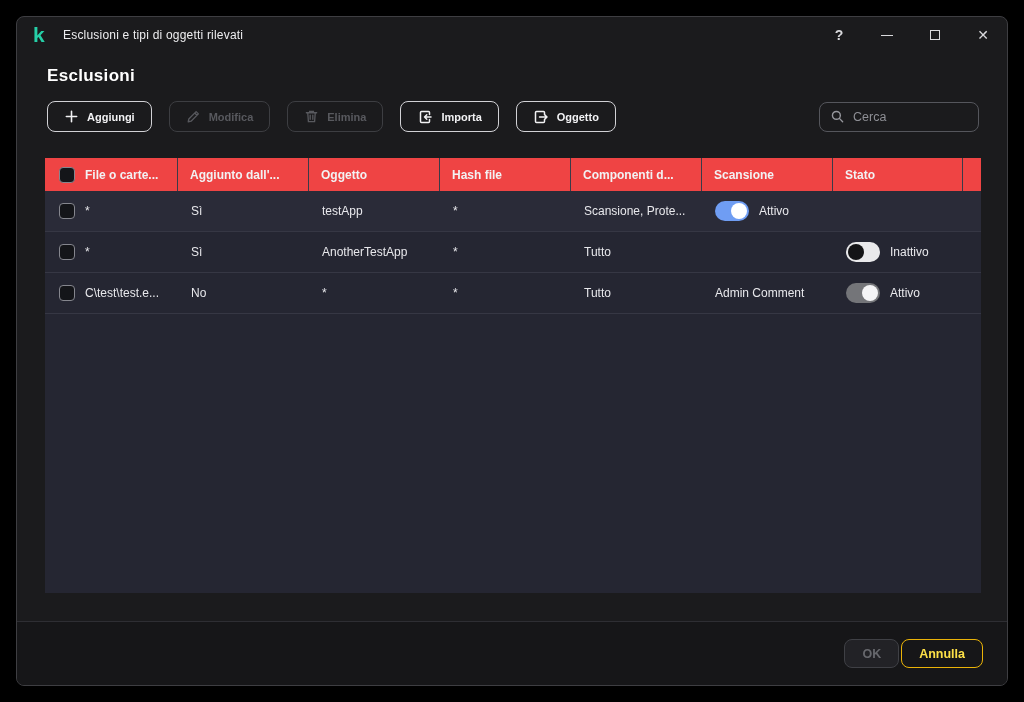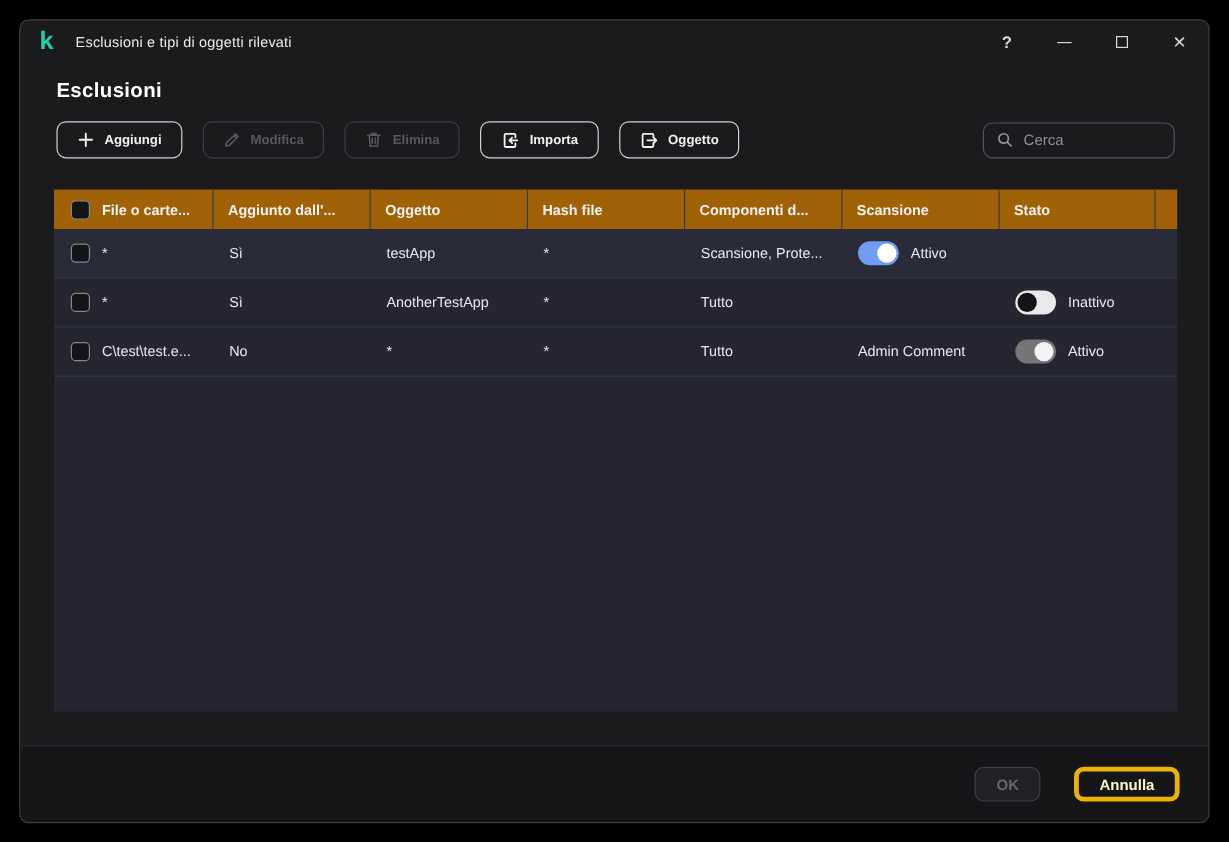--- a/index.html
+++ b/index.html
@@ -38,21 +38,21 @@
     padding:0 10px; gap:8px; color:#95969C;
   }
   .search input {
     background:transparent; border:none; outline:none; color:#fef9c3;
     font-size:12.5px; width:100%; font-family:"Liberation Sans", sans-serif;
   }
   .search input::placeholder { color:#8E8F95; }
   
   .table { margin:26px 28px 0 28px; width:936px; height:435px; background:#252632;
            display:flex; flex-direction:column; flex:0 0 auto; }
-  .thead { display:flex; height:33px; background:#a16207; flex:0 0 auto; align-items:stretch; }
+  .thead { display:flex; height:33px; background:#ef4444; flex:0 0 auto; align-items:stretch; }
   .th { display:flex; align-items:center; color:#F2F2F4; font-size:12px; font-weight:bold;
         padding-left:14px; }
   .th.sep { border-left:1px solid #3A3B48;padding-left:12px; }
   .trow { display:flex; height:41px; align-items:stretch; border-bottom:1px solid #363744;
           background:#252632; }
   .trow.hl { background:#2A2B38; }
   .td { display:flex; align-items:center; color:#E8E8EC; font-size:12px; padding-left:14px;
         overflow:hidden; white-space:nowrap; }
   .c-check { width:40px; padding-left:14px; }
   .c-file { width:92px; padding-left:0; }
@@ -70,25 +70,25 @@
   .toggle .knob { width:16px; height:16px; border-radius:50%; position:absolute; top:2px; }
   .toggle.on { background:#6F9DF3; }
   .toggle.on .knob { right:2px; background:#FFFFFF; }
   .toggle.off { background:#E9E9EB; }
   .toggle.off .knob { left:2px; background:#141416; }
   .toggle.on_disabled { background:#747579; }
   .toggle.on_disabled .knob { right:2px; background:#F4F4F6; }
   .status-label { margin-left:10px; color:#E8E8EC; font-size:12px; }
   
   .footer { margin-top:auto; height:64px; border-top:1px solid #2E2E33; background:#161618;
-            display:flex; align-items:center; justify-content:flex-end; padding-right:24px; gap:28px; }
+            display:flex; align-items:center; justify-content:flex-end; padding-right:24px; gap:2px; }
   .fbtn { height:29px; padding:0 17px; border-radius:8px; font-size:12.5px; font-weight:bold;
           font-family:"Liberation Sans", sans-serif; cursor:pointer; }
   .fbtn.ok { background:#222226; border:1px solid #3F4045; color:#67686D; cursor:default; }
-  .fbtn.cancel { background:transparent; border:4px solid #eab308; color:#fef9c3; }
+  .fbtn.cancel { background:transparent; border:1px solid #eab308; color:#fde047; }
 </style>
 </head>
 <body>
 
 <div class="window">
 
   <div class="titlebar">
     <span class="logo">k</span>
     <span class="win-title">Esclusioni e tipi di oggetti rilevati</span>
     <div class="win-controls">

